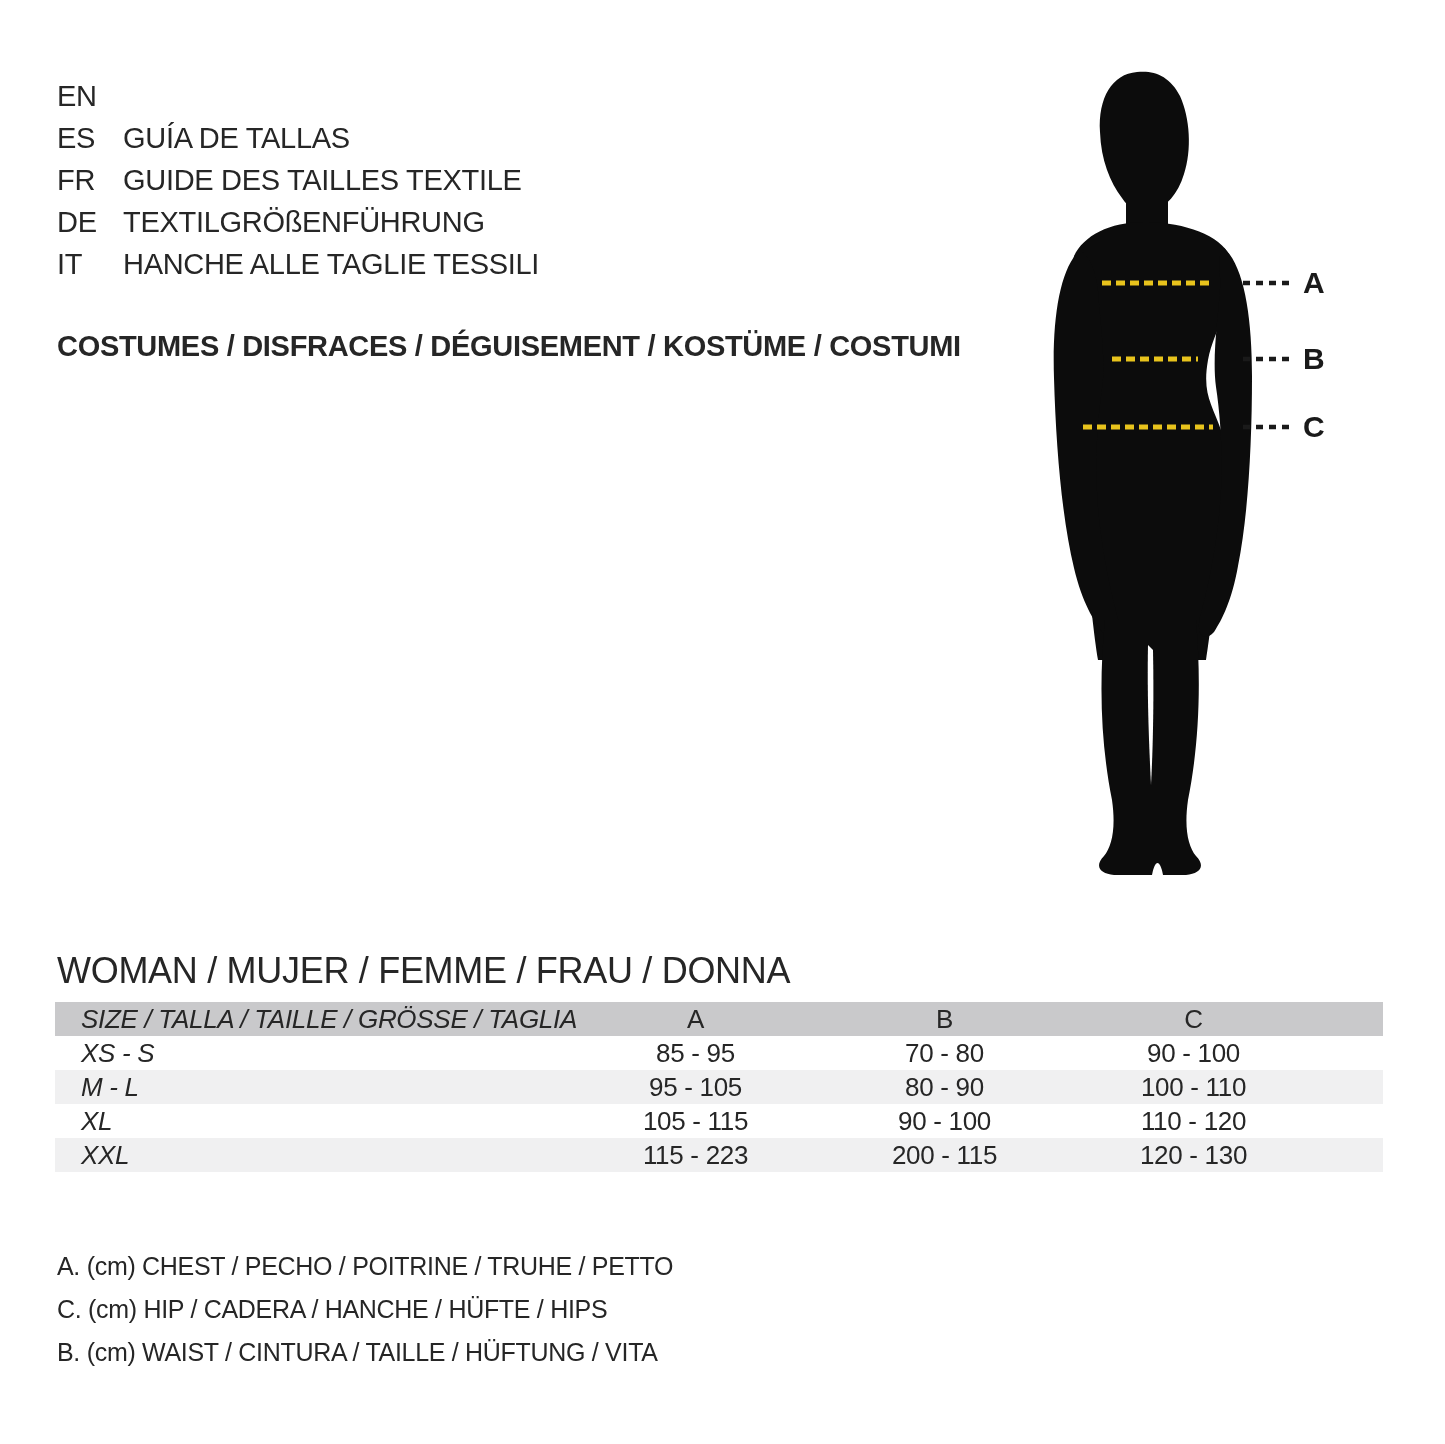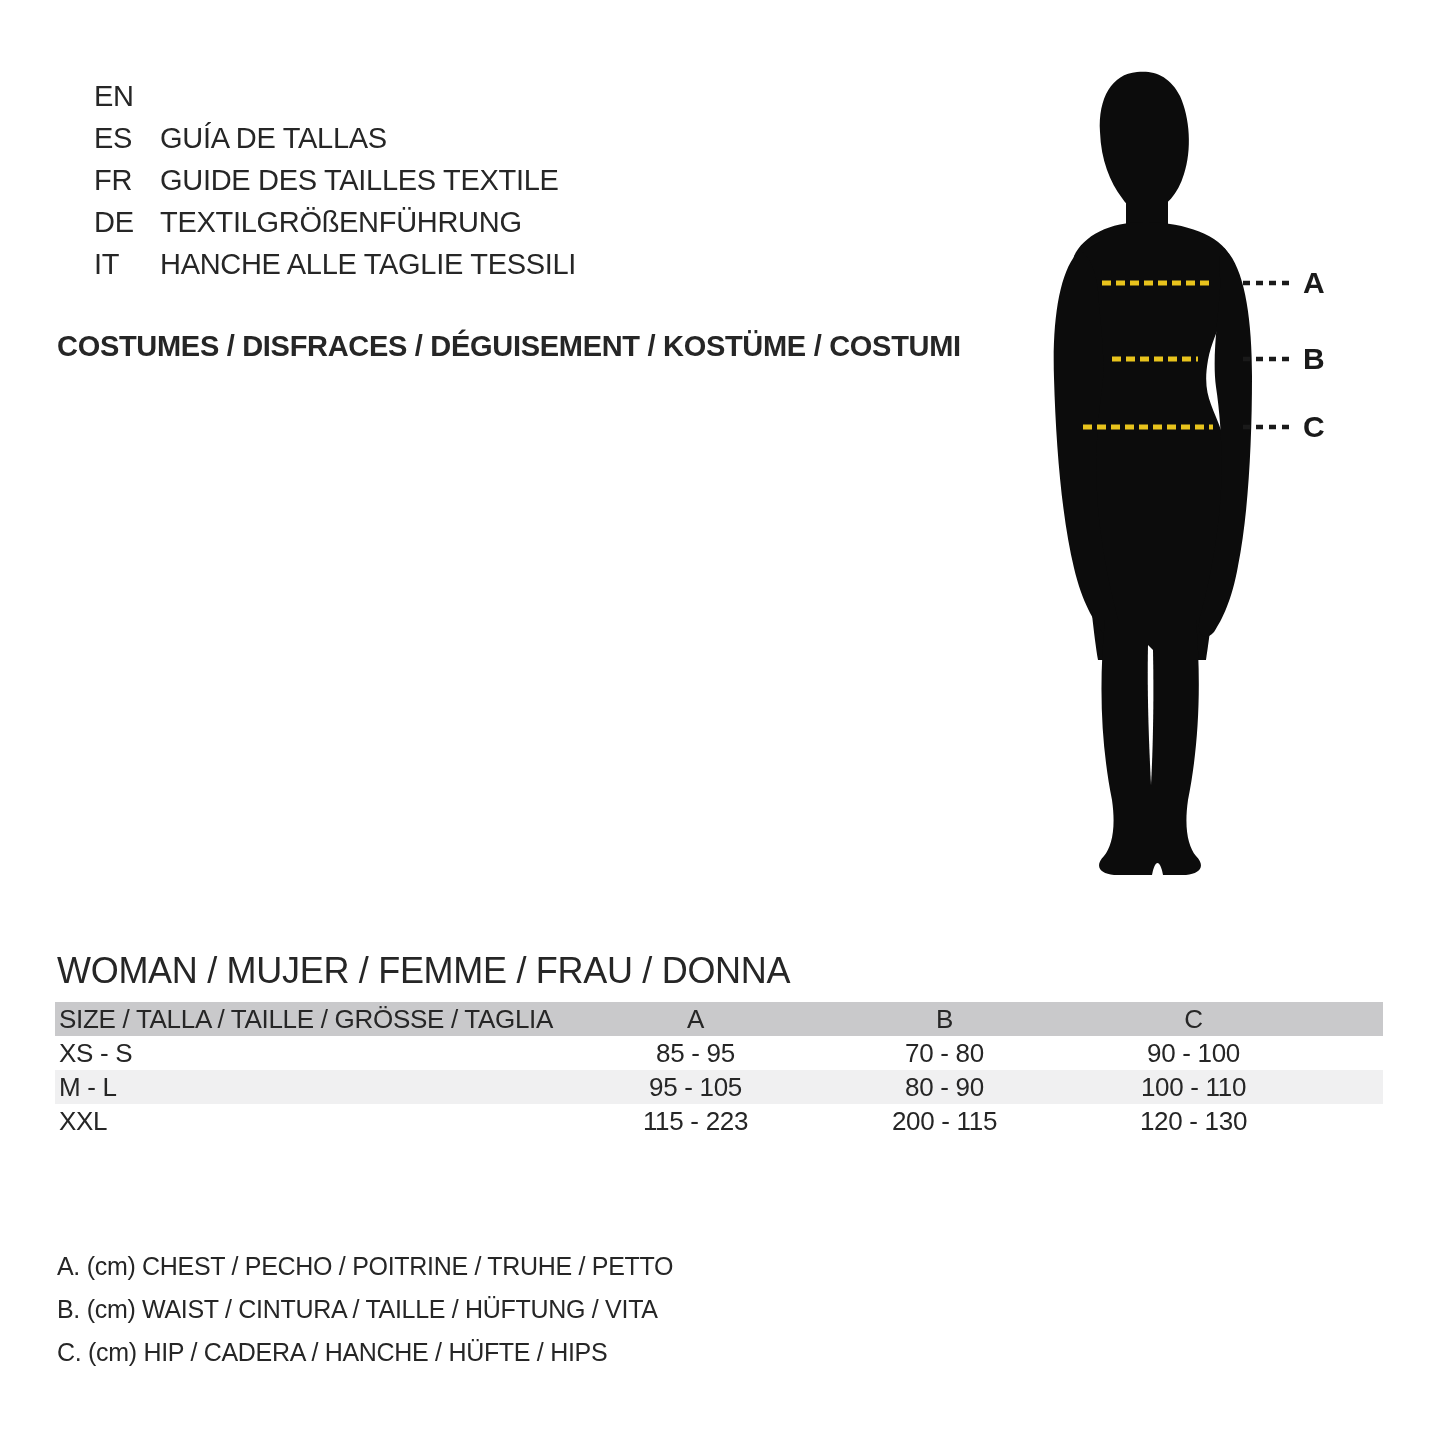--- a/index.html
+++ b/index.html
@@ -20,21 +20,21 @@
     left: 57px;
     top: 75px;
   }
   .lang-row {
     display: flex;
     line-height: 42px;
     font-size: 29px;
     letter-spacing: -0.3px;
     font-weight: 500;
   }
-  .lang-code { width: 66px; flex: 0 0 66px; margin-left: 37px; }
+  .lang-code { width: 66px; flex: 0 0 66px; }
   .lang-label { white-space: nowrap; }
 
   
   .category-heading {
     position: absolute;
     left: 57px;
     top: 330px;
     font-size: 29px;
     font-weight: bold;
     letter-spacing: -0.3px;
@@ -75,21 +75,21 @@
     color: #262626;
   }
   .size-table th, .size-table td {
     height: 34px;
     padding: 0;
     font-weight: normal;
     vertical-align: middle;
     white-space: nowrap;
   }
   .size-table th { font-weight: 500; }
-  .size-table .col-size { text-align: left; padding-left: 4px; }
+  .size-table .col-size { text-align: left; padding-left: 26px; font-style: italic; }
   .size-table .col-val { text-align: center; }
   .size-table thead tr { background: #c9c9cb; height: 33px; }
   .size-table tbody tr:nth-child(even) { background: #f0f0f1; }
   .size-table tbody tr:nth-child(odd) { background: #ffffff; }
 
   
   .legend {
     position: absolute;
     left: 57px;
     top: 1245px;
@@ -207,28 +207,35 @@
         <td></td>
       </tr>
       <tr>
         <td class="col-size">M - L</td>
         <td class="col-val">95 - 105</td>
         <td class="col-val">80 - 90</td>
         <td class="col-val">100 - 110</td>
         <td></td>
       </tr>
       <tr>
+        <td class="col-size">XL</td>
+        <td class="col-val">105 - 115</td>
+        <td class="col-val">90 - 100</td>
+        <td class="col-val">110 - 120</td>
+        <td></td>
+      </tr>
+      <tr>
         <td class="col-size">XXL</td>
         <td class="col-val">115 - 223</td>
         <td class="col-val">200 - 115</td>
         <td class="col-val">120 - 130</td>
         <td></td>
       </tr>
     </tbody>
   </table>
 
   <div class="legend">
     <div class="legend-row">A. (cm) CHEST / PECHO / POITRINE / TRUHE / PETTO</div>
+    <div class="legend-row">C. (cm) HIP / CADERA / HANCHE / HÜFTE / HIPS</div>
     <div class="legend-row">B. (cm) WAIST / CINTURA / TAILLE / HÜFTUNG / VITA</div>
-    <div class="legend-row">C. (cm) HIP / CADERA / HANCHE / HÜFTE / HIPS</div>
   </div>
 
 </div>
 
 </body></html>

